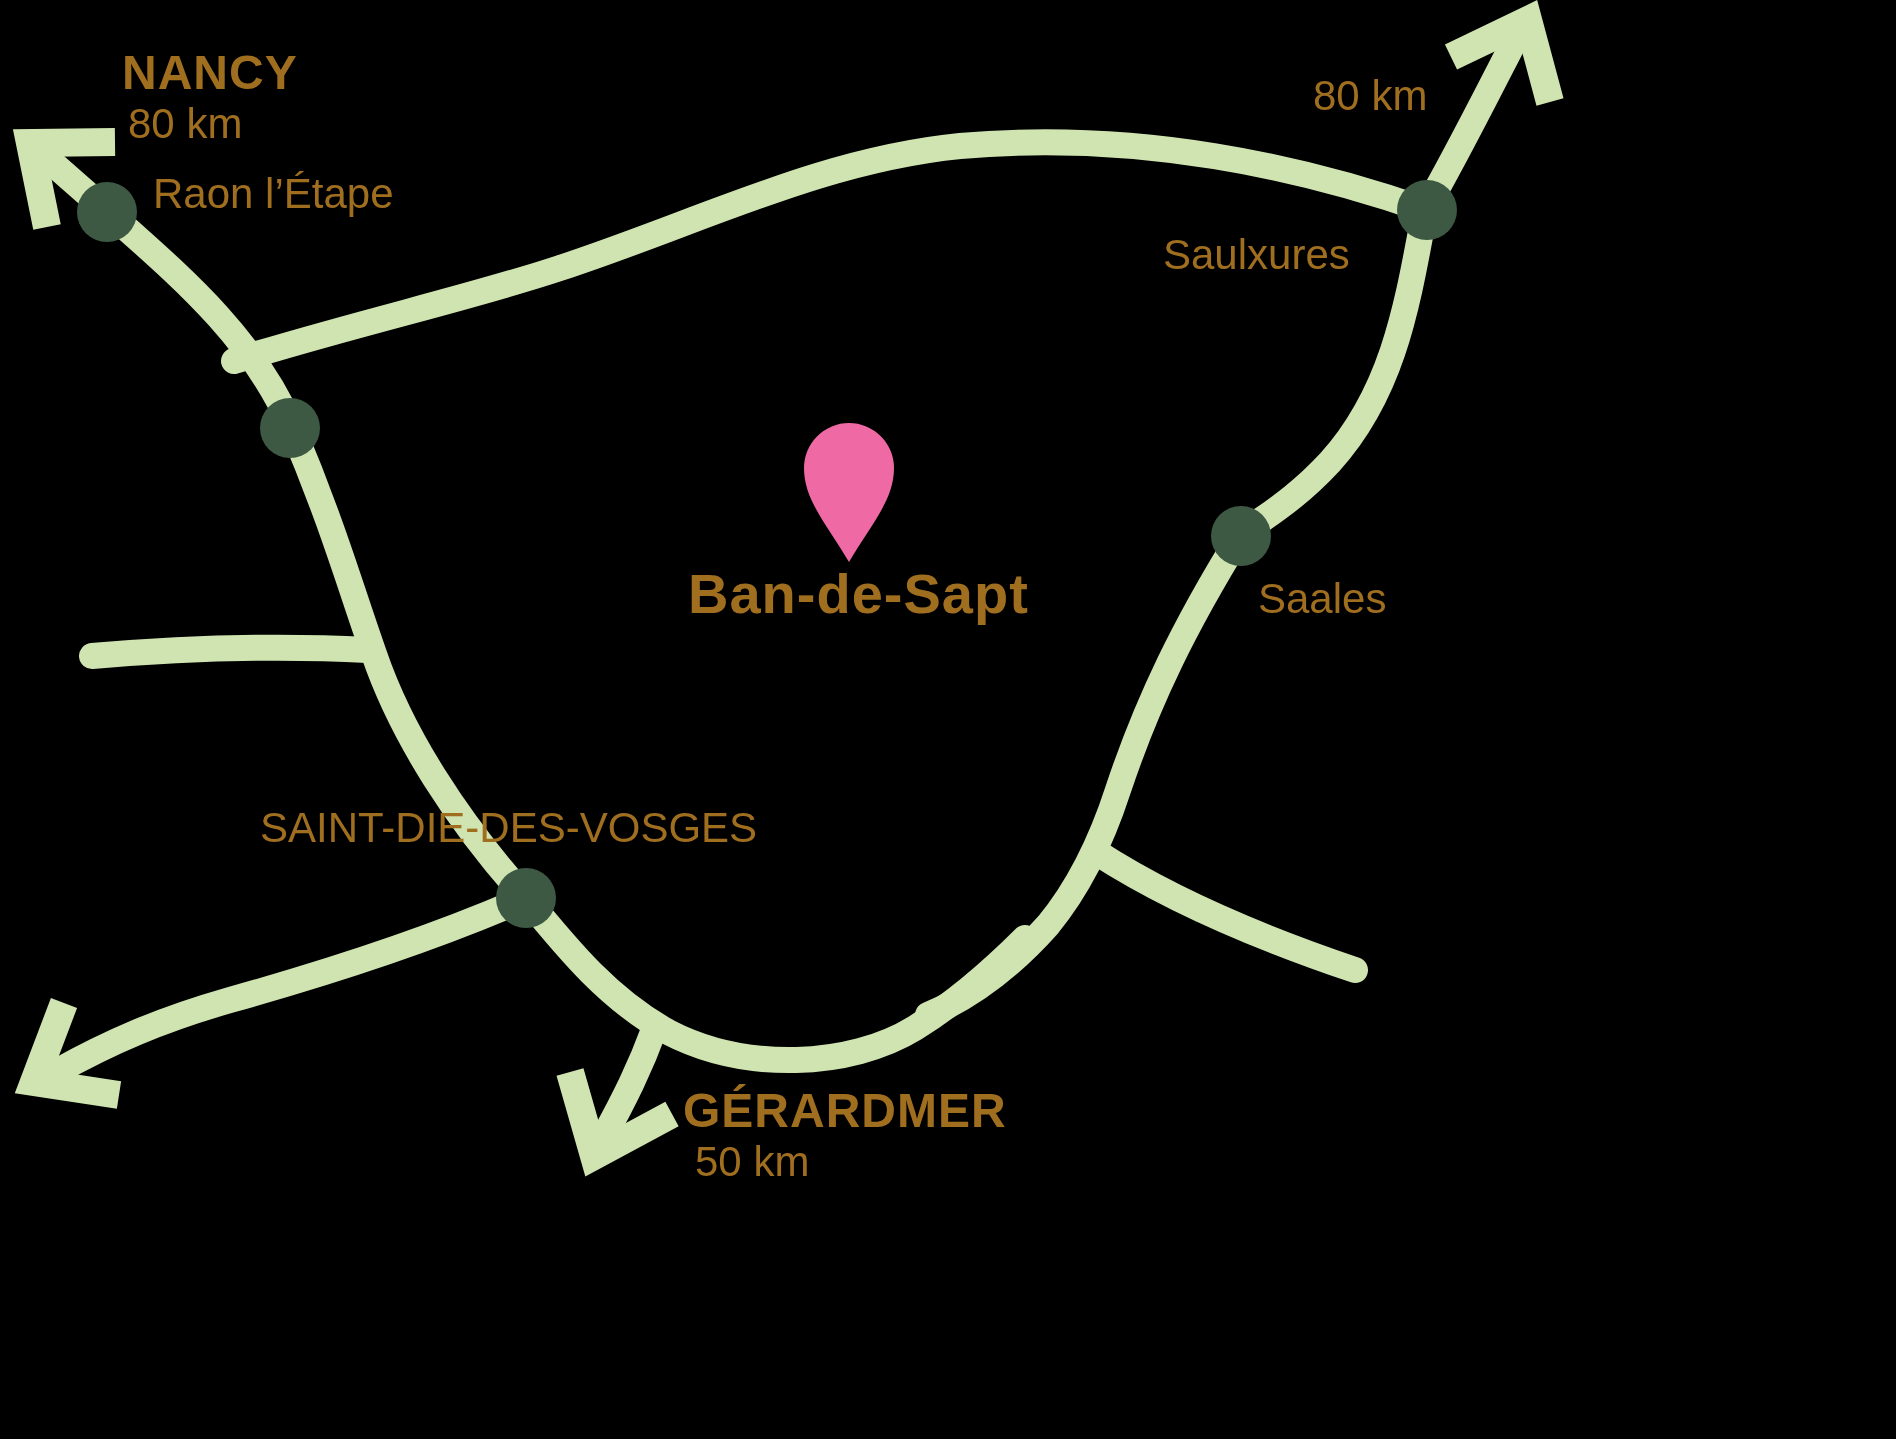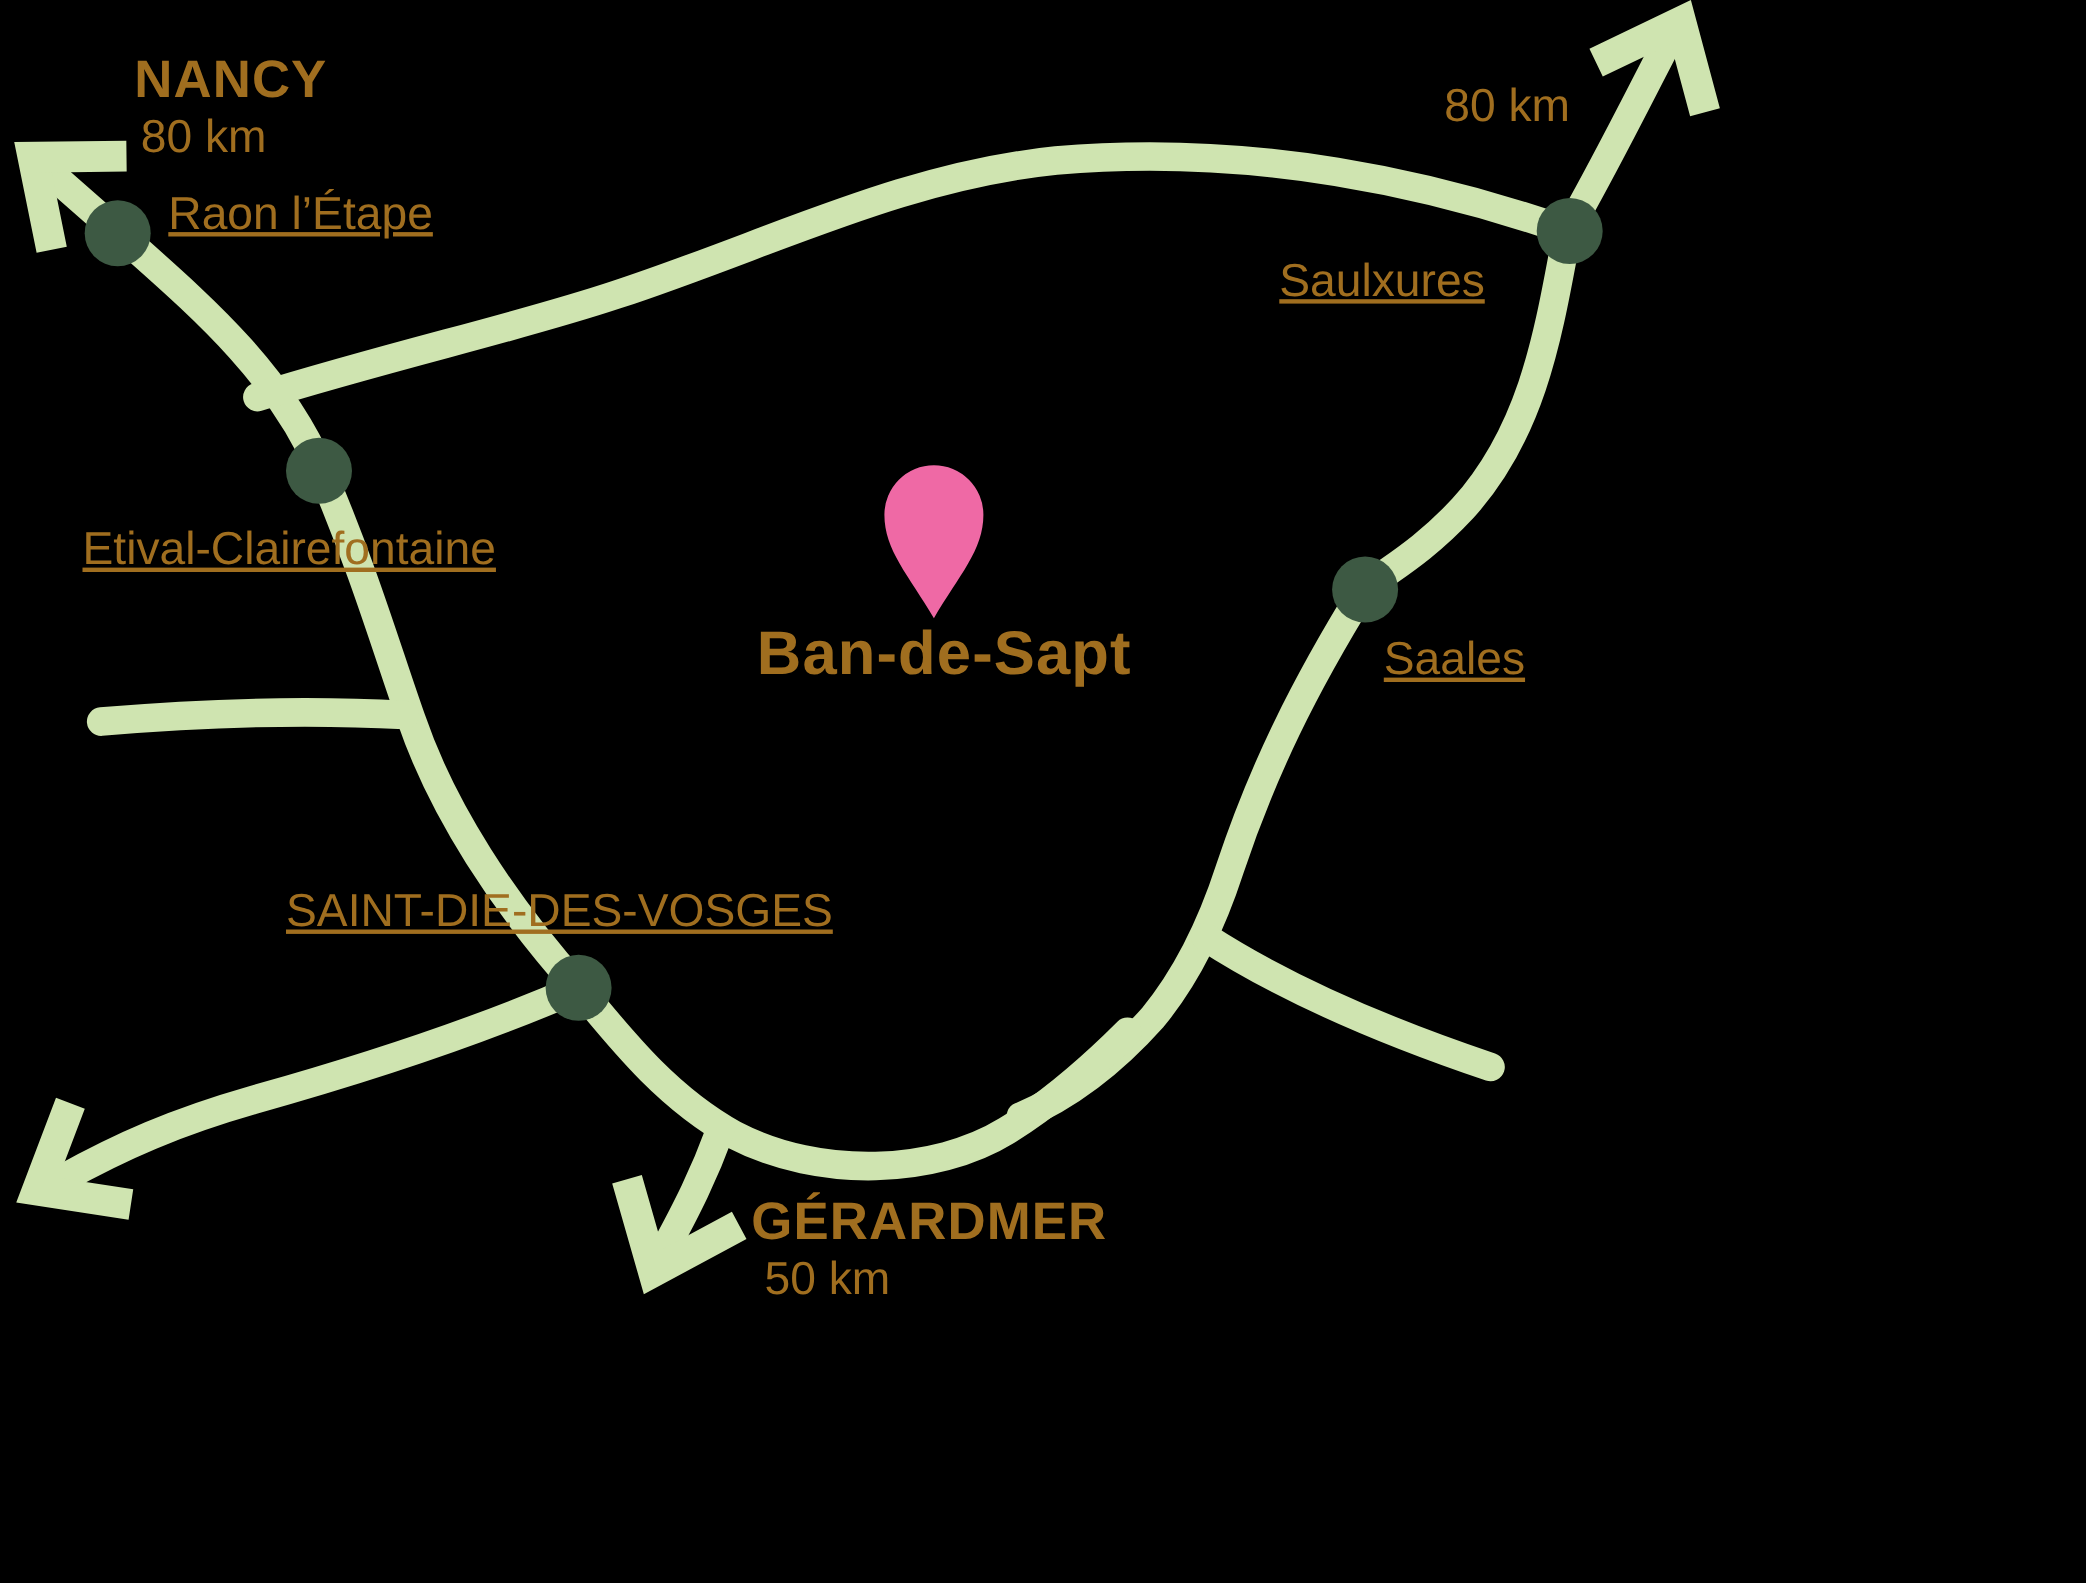--- a/index.html
+++ b/index.html
@@ -31,21 +31,20 @@
     font-size: 48px;
     letter-spacing: 1px;
   }
   .label.dist {
     font-size: 42px;
     font-weight: 400;
   }
   .label.town {
     font-size: 42px;
     font-weight: 400;
-    text-decoration: underline;
   }
   .label.highlight {
     font-weight: 700;
     font-size: 56px;
     letter-spacing: 1px;
   }
   
   .lbl-nancy-name      { left: 122px;  top: 48px; }
   .lbl-nancy-dist      { left: 128px;  top: 102px; }
   .lbl-strasbourg-name { left: 1128px; top: 20px; }
@@ -112,19 +111,18 @@
   <div class="label big lbl-nancy-name">NANCY</div>
   <div class="label dist lbl-nancy-dist">80 km</div>
 
   <div class="label dist lbl-strasbourg-dist">80 km</div>
 
   <div class="label big lbl-gerardmer-name">GÉRARDMER</div>
   <div class="label dist lbl-gerardmer-dist">50 km</div>
 
   <div class="label town lbl-raon">Raon l’Étape</div>
   <div class="label town lbl-saulxures">Saulxures</div>
-  <div class="label town lbl-etival">Etival-Clairefontaine</div>
   <div class="label town lbl-saales">Saales</div>
   <div class="label highlight lbl-ban-de-sapt">Ban-de-Sapt</div>
 
   <div class="label town lbl-saint-die">SAINT-DIE-DES-VOSGES</div>
 
 </div>
 
 </body></html>

